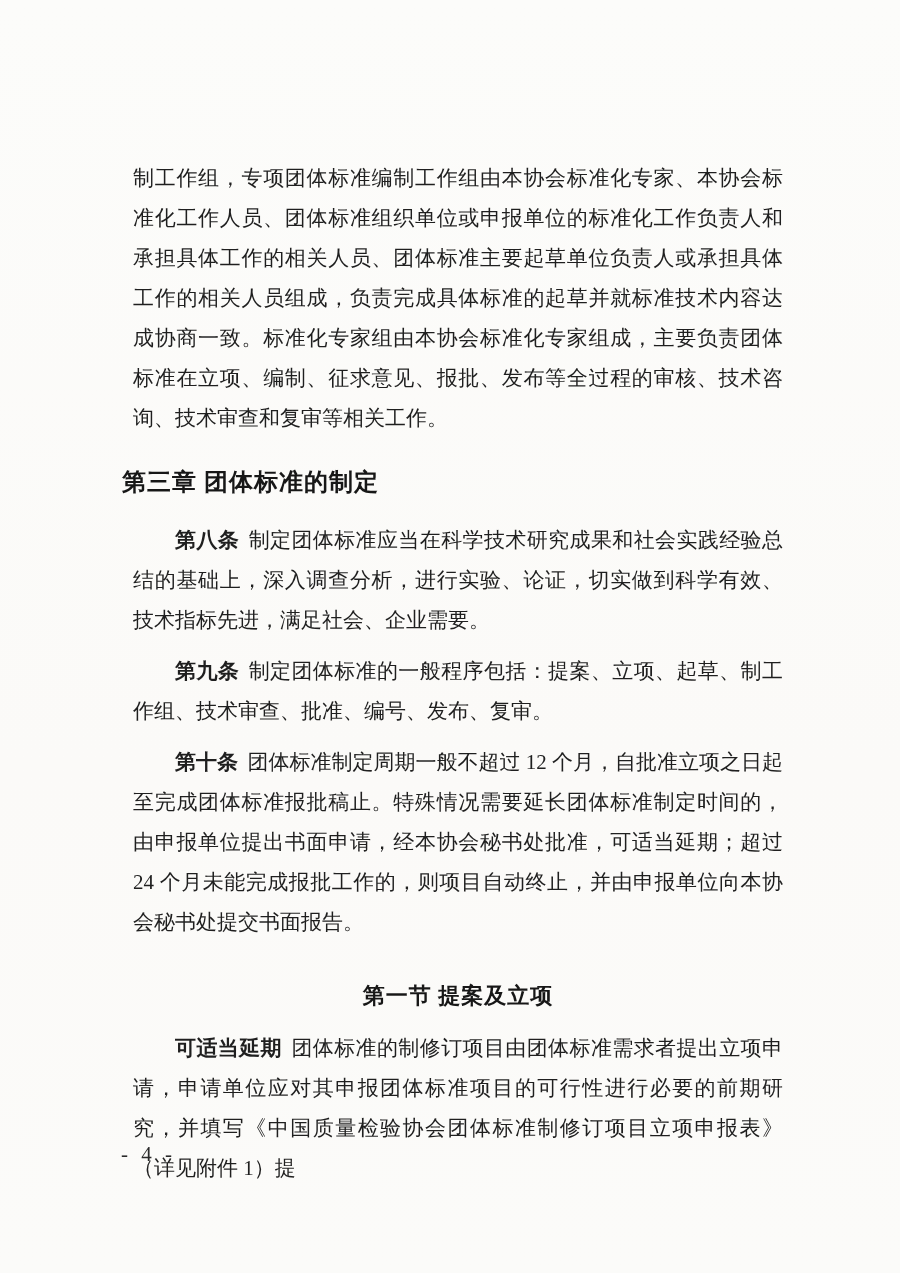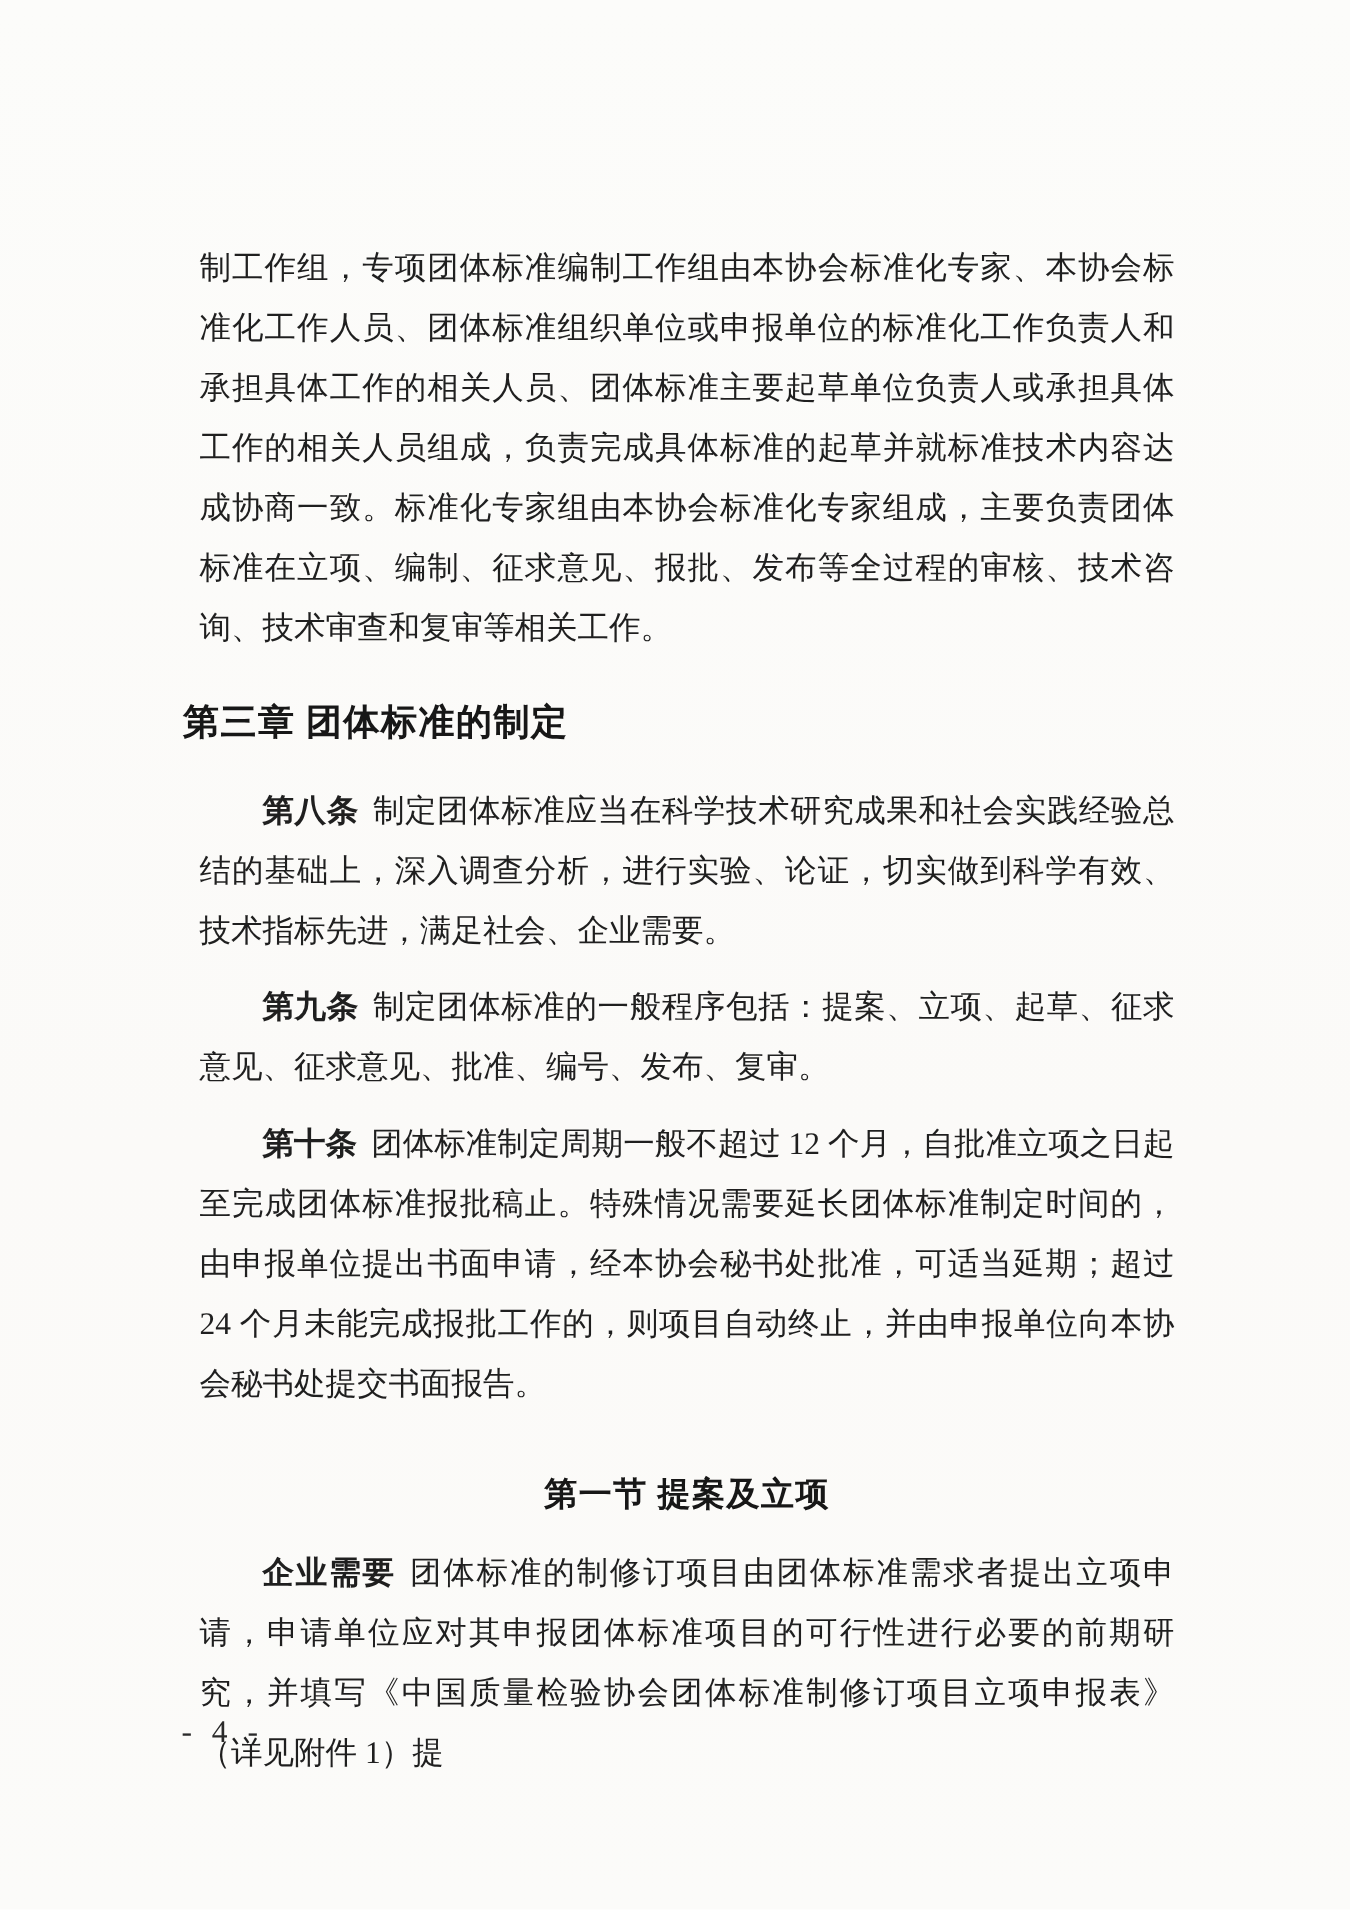--- a/index.html
+++ b/index.html
@@ -68,24 +68,24 @@
 
 <div class="page">
   <div class="content">
 
     <p class="para">制工作组，专项团体标准编制工作组由本协会标准化专家、本协会标准化工作人员、团体标准组织单位或申报单位的标准化工作负责人和承担具体工作的相关人员、团体标准主要起草单位负责人或承担具体工作的相关人员组成，负责完成具体标准的起草并就标准技术内容达成协商一致。标准化专家组由本协会标准化专家组成，主要负责团体标准在立项、编制、征求意见、报批、发布等全过程的审核、技术咨询、技术审查和复审等相关工作。</p>
 
     <div class="chapter-heading">第三章 团体标准的制定</div>
 
     <p class="para indent"><span class="lead">第八条</span><span>制定团体标准应当在科学技术研究成果和社会实践经验总结的基础上，深入调查分析，进行实验、论证，切实做到科学有效、技术指标先进，满足社会、企业需要。</span></p>
 
-    <p class="para indent"><span class="lead">第九条</span><span>制定团体标准的一般程序包括：提案、立项、起草、征求意见、征求意见、批准、编号、发布、复审。</span></p>
+    <p class="para indent"><span class="lead">第九条</span><span>制定团体标准的一般程序包括：提案、立项、起草、制工作组、技术审查、批准、编号、发布、复审。</span></p>
 
     <p class="para indent"><span class="lead">第十条</span><span>团体标准制定周期一般不超过 12 个月，自批准立项之日起至完成团体标准报批稿止。特殊情况需要延长团体标准制定时间的，由申报单位提出书面申请，经本协会秘书处批准，可适当延期；超过 24 个月未能完成报批工作的，则项目自动终止，并由申报单位向本协会秘书处提交书面报告。</span></p>
 
     <div class="section-heading">第一节 提案及立项</div>
 
-    <p class="para indent"><span class="lead">企业需要</span><span>团体标准的制修订项目由团体标准需求者提出立项申请，申请单位应对其申报团体标准项目的可行性进行必要的前期研究，并填写《中国质量检验协会团体标准制修订项目立项申报表》（详见附件 1）提</span></p>
+    <p class="para indent"><span class="lead">可适当延期</span><span>团体标准的制修订项目由团体标准需求者提出立项申请，申请单位应对其申报团体标准项目的可行性进行必要的前期研究，并填写《中国质量检验协会团体标准制修订项目立项申报表》（详见附件 1）提</span></p>
 
   </div>
 
   <div class="page-number">- 4 -</div>
 </div>
 
 </body></html>

